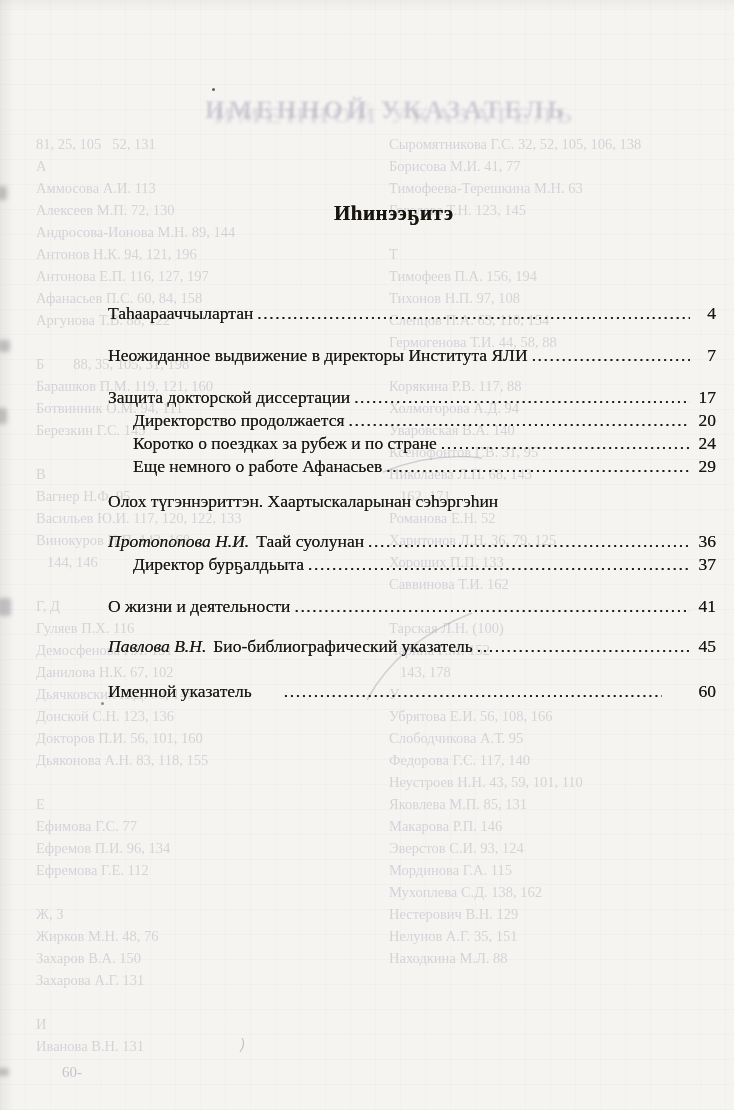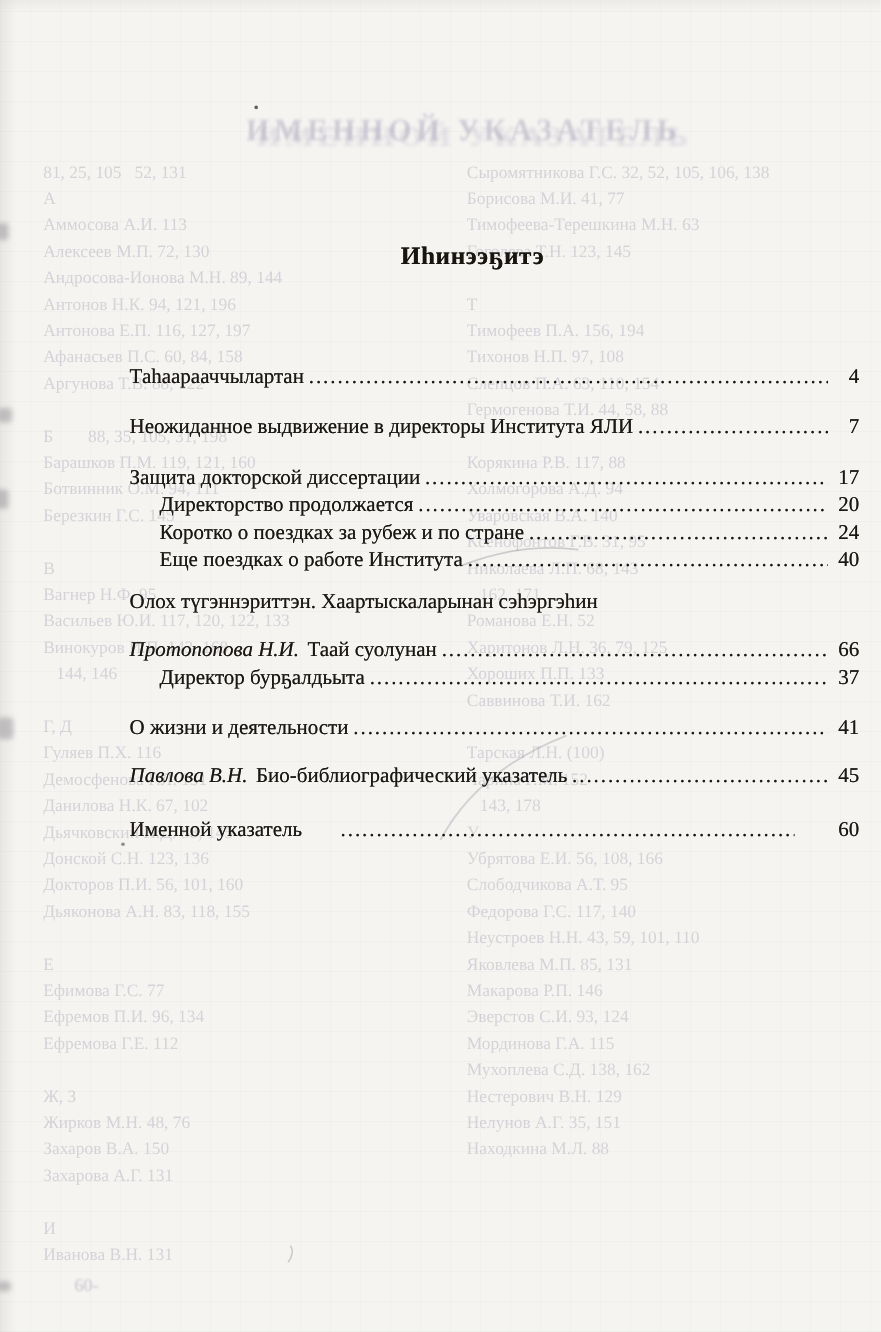--- a/index.html
+++ b/index.html
@@ -214,36 +214,36 @@
       <span class="pagenum">20</span>
     </div>
 
     <div class="row indent">
       <span class="label">Коротко о поездках за рубеж и по стране</span>
       <span class="leader"></span>
       <span class="pagenum">24</span>
     </div>
 
     <div class="row indent">
-      <span class="label">Еще поездках о работе Института</span>
-      <span class="leader"></span>
-      <span class="pagenum">40</span>
+      <span class="label">Еще немного о работе Афанасьев</span>
+      <span class="leader"></span>
+      <span class="pagenum">29</span>
     </div>
 
     <div class="row mt-sm no-leader">
       <span class="label">Олох түгэннэриттэн. Хаартыскаларынан сэһэргэһин</span>
       <span class="leader"></span>
       <span class="pagenum"></span>
     </div>
 
     <div class="row mt-md">
       <span class="prefix">Протопопова Н.И.</span>
       <span class="label">Таай суолунан</span>
       <span class="leader"></span>
-      <span class="pagenum">66</span>
+      <span class="pagenum">36</span>
     </div>
 
     <div class="row indent">
       <span class="label">Директор бурҕалдьыта</span>
       <span class="leader"></span>
       <span class="pagenum">37</span>
     </div>
 
     <div class="row mt-lg">
       <span class="label">О жизни и деятельности</span>

